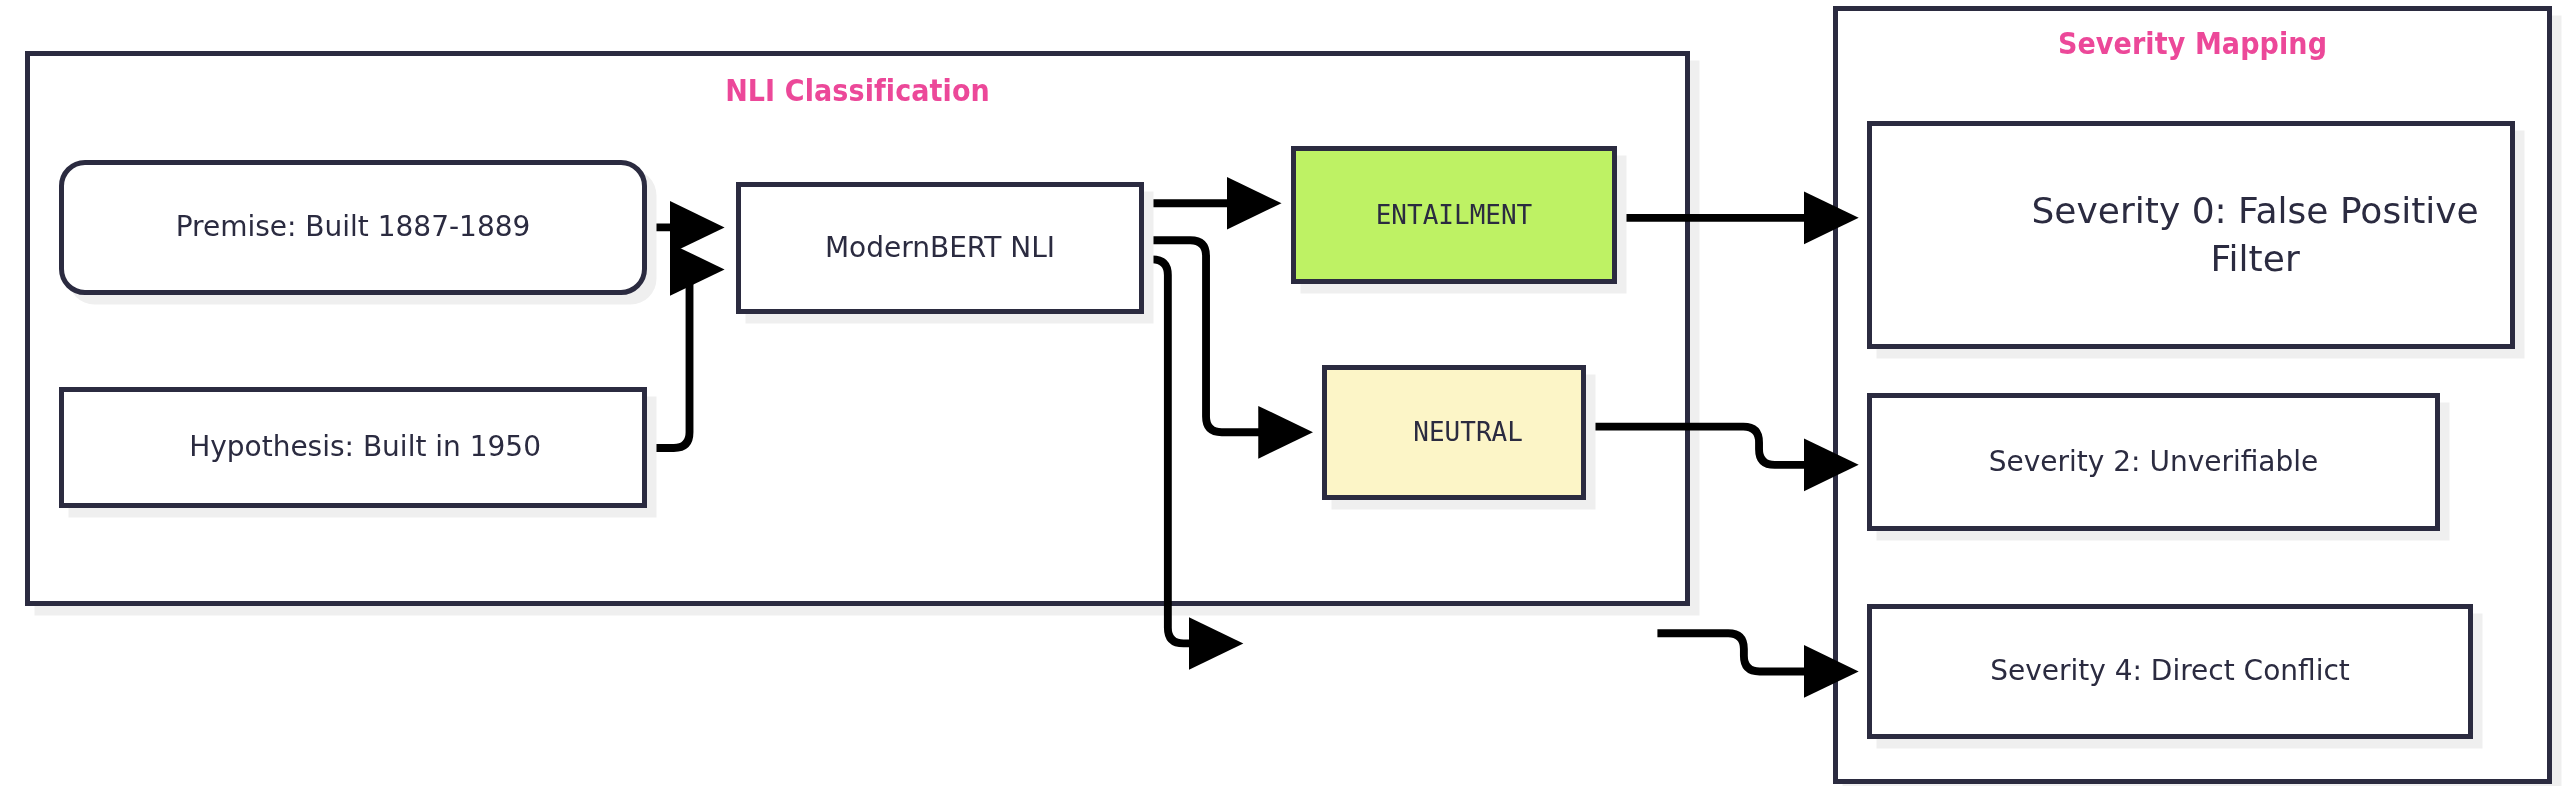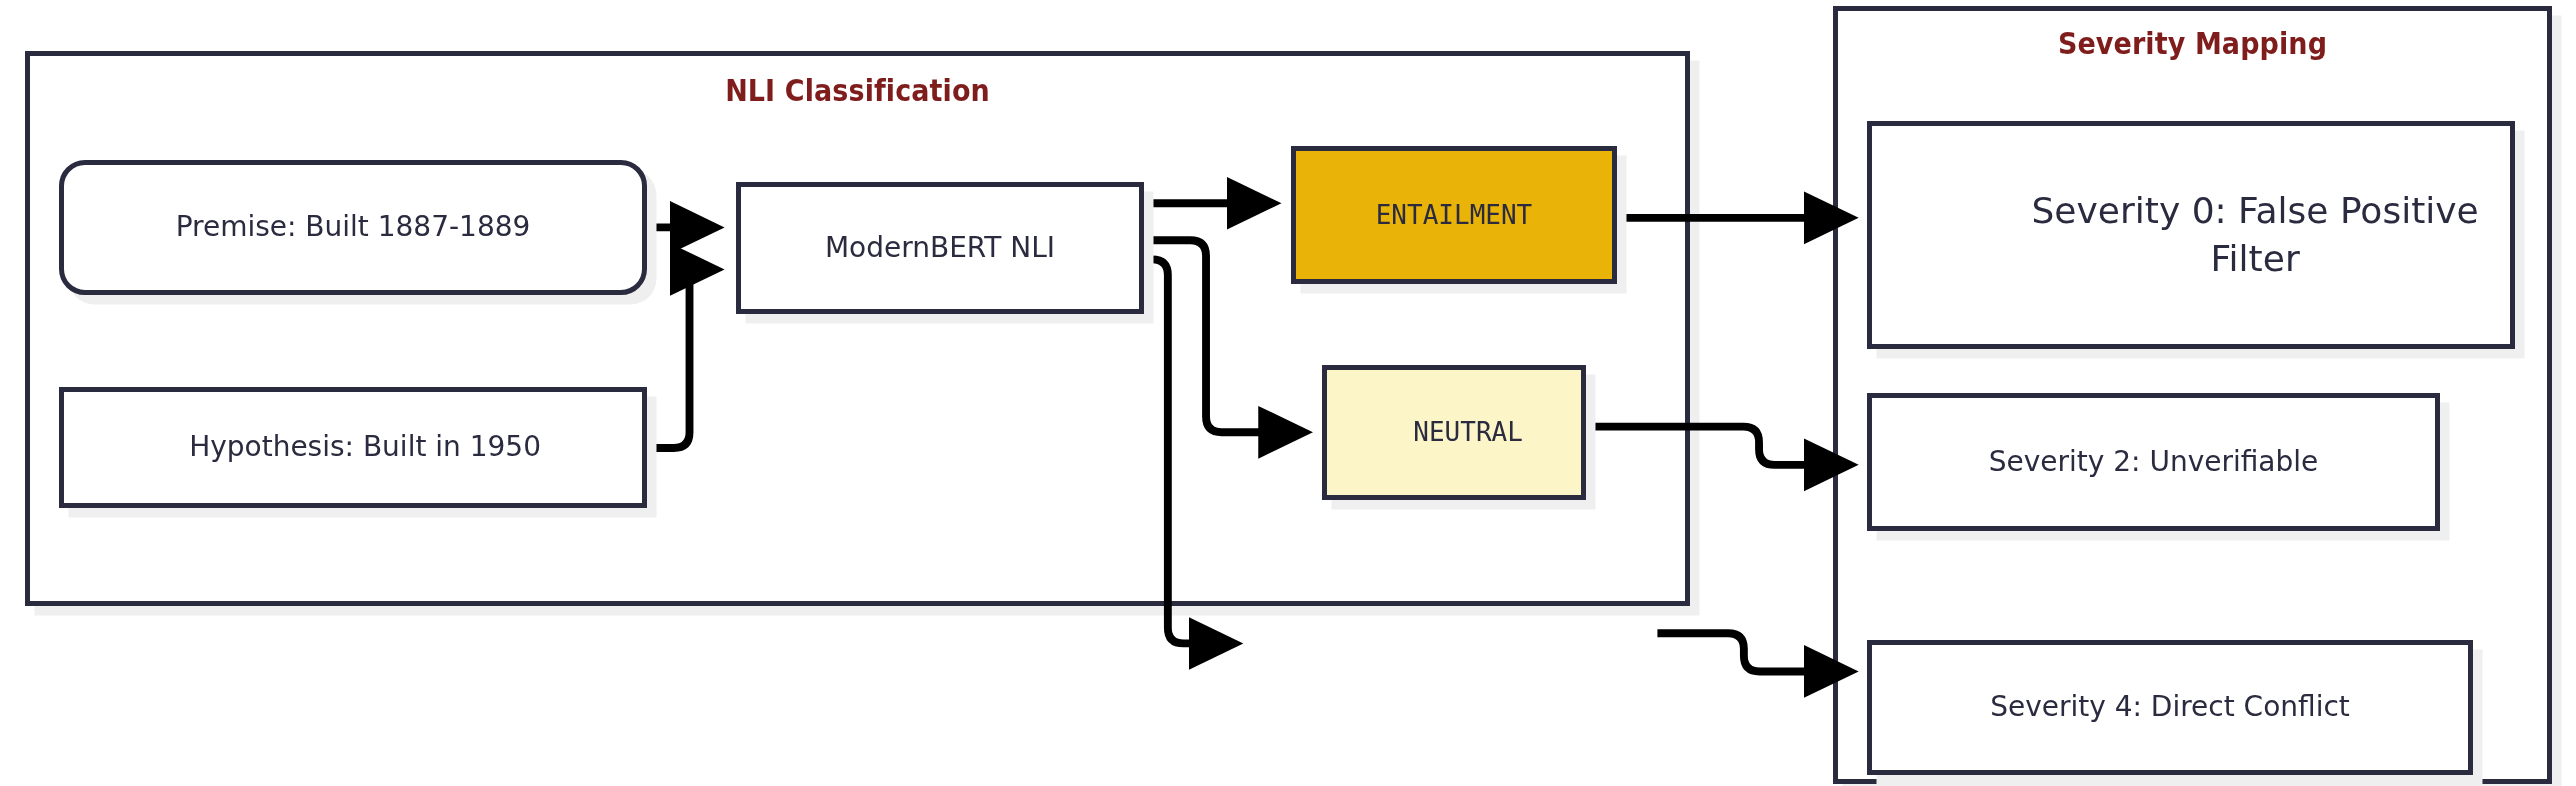--- a/index.html
+++ b/index.html
@@ -8,28 +8,28 @@
 
   #stage{position:absolute;left:0;top:0;width:2576px;height:786px;}
 
   svg#edges{position:absolute;left:0;top:0;width:2576px;height:786px;pointer-events:none;}
 
   
   .subgraph{position:absolute;box-sizing:border-box;
     background:#ffffff;border:5px solid #2b2b40;
     box-shadow:9.5px 9.5px 0 0 #efefef;}
   .subgraph-title{position:absolute;left:0;right:0;text-align:center;
-    color:#7f1d1d;font-weight:700;letter-spacing:0.1px;white-space:nowrap;}
+    color:#ec4899;font-weight:700;letter-spacing:0.1px;white-space:nowrap;}
 
   
   .node{position:absolute;box-sizing:border-box;display:flex;
     align-items:center;justify-content:center;text-align:center;
     border:5px solid #2b2b40;background:#ffffff;color:#2b2b40;
     box-shadow:9.5px 9.5px 0 0 #efefef;line-height:1.32;padding:2.2px 7.9px;}
-  .node.green{background:#eab308;text-align:center;}
+  .node.green{background:#bef264;text-align:center;}
   .node.yellow{background:#fcf5c7;padding-left:36px;}
   .node.pink{background:#fcd2d6;}
   .node.mono{font-family:"DejaVu Sans Mono","Liberation Mono",monospace;
              letter-spacing:0px;}
   .node.wide{font-family:"DejaVu Sans","Liberation Sans",sans-serif;}
 </style>
 </head>
 <body>
 
 <div id="stage">
@@ -95,18 +95,18 @@
 
 
   <div class="node wide" style="left:1867px;top:121px;width:648px;height:228px;font-size:36px;justify-content:flex-end;">
     <span style="max-width:494px;display:inline-block;">Severity 0: False Positive Filter</span>
   </div>
 
   <div class="node wide" style="left:1867px;top:393px;width:573px;height:138px;font-size:28px;">
     <span>Severity 2: Unverifiable</span>
   </div>
 
-  <div class="node wide" style="left:1867px;top:604px;width:606px;height:135px;font-size:28px;margin-top:36px;">
+  <div class="node wide" style="left:1867px;top:604px;width:606px;height:135px;font-size:28px;">
     <span>Severity 4: Direct Conflict</span>
   </div>
 
 </div>
 
 
 </body></html>

